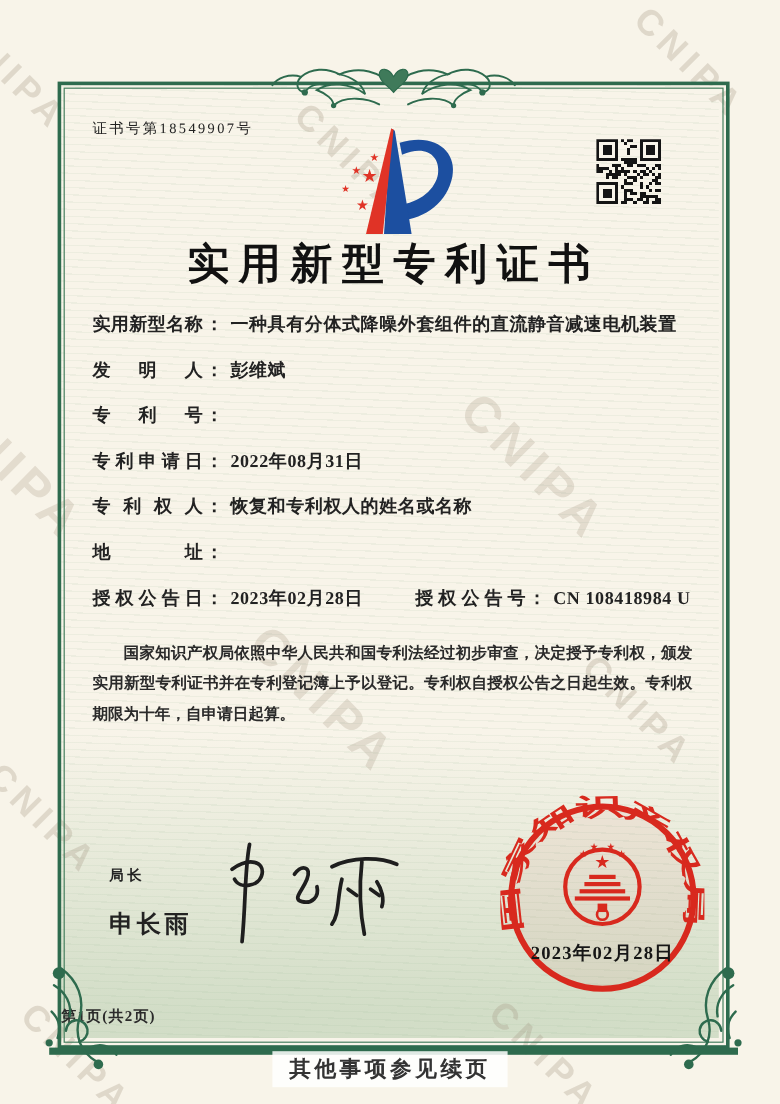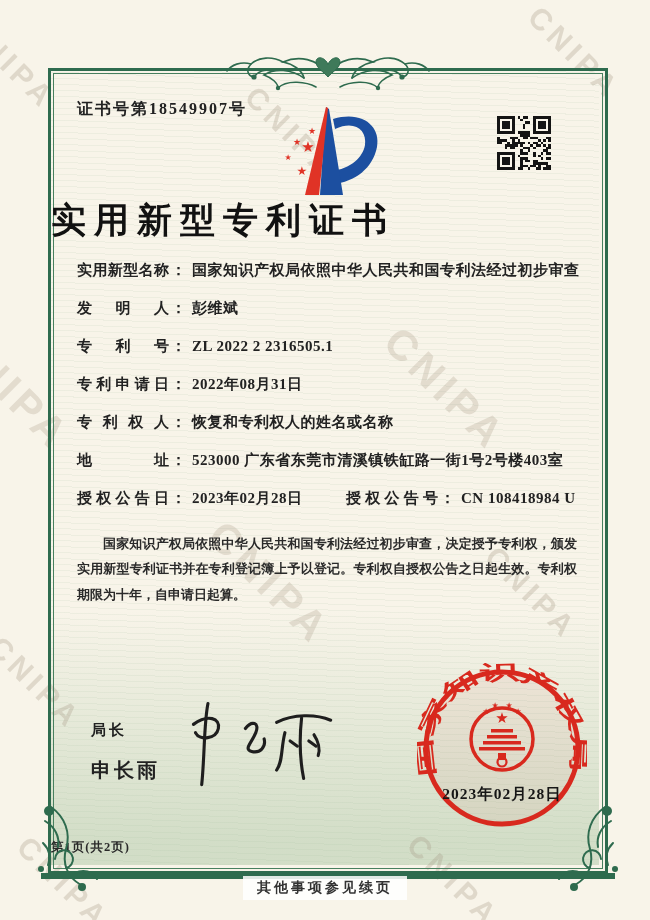--- a/index.html
+++ b/index.html
@@ -29,54 +29,54 @@
     position:absolute;left:48px;top:68px;width:554px;height:800px;
     border:3px solid #2e6b4e;z-index:3;
   }
   .frame::before{content:"";position:absolute;inset:2px;border:1px solid #47805f;pointer-events:none}
   .frame::after{content:"";position:absolute;left:-10px;right:-10px;bottom:-8px;height:6px;background:#2e6b4e}
   .orn{position:absolute;z-index:4;pointer-events:none}
   #orn-top{left:168px;top:-24px}
   #orn-bl{left:-16px;bottom:-24px}
   #orn-br{right:-16px;bottom:-24px}
   
-  .cert-no{position:absolute;left:26px;top:28px;font-size:16px;font-weight:700;letter-spacing:2px}
+  .cert-no{position:absolute;left:26px;top:28px;font-size:12px;font-weight:400;letter-spacing:2px}
   .logo{position:absolute;left:220px;top:34px;width:112px;height:92px}
   .qr{position:absolute;left:446px;top:45px;width:54px;height:54px}
   .title{
-    position:absolute;left:0;top:126px;width:100%;text-align:left;
+    position:absolute;left:0;top:126px;width:100%;text-align:center;
     font-size:35px;font-weight:bold;letter-spacing:8px;color:#111;
   }
   
   .rows{position:absolute;left:26px;top:190px;width:502px;font-size:15px;font-weight:600}
   .row{height:24px;margin-bottom:14px;display:flex;align-items:baseline;white-space:nowrap}
   .lab{display:inline-flex;justify-content:space-between;width:92px;flex:0 0 92px}
   .colon{margin:0 6px 0 2px}
   .val{letter-spacing:.5px}
   .lab2{display:inline-flex;justify-content:space-between;width:92px;flex:0 0 92px;margin-left:12px}
   .val-grantdate{width:142px;flex:0 0 142px}
   
   .paras{position:absolute;left:26px;top:460px;width:500px;font-size:13px;font-weight:600;
          line-height:1.95;text-align:justify;color:#2a2a2a}
   .paras p{margin:0 0 6px 0;text-indent:2em}
   
-  .sig-title{position:absolute;left:40px;top:650px;font-size:15px;font-weight:600;letter-spacing:3px}
+  .sig-title{position:absolute;left:40px;top:650px;font-size:12px;font-weight:600;letter-spacing:3px}
   .sig-name{position:absolute;left:40px;top:686px;font-size:20px;font-weight:600;letter-spacing:3px}
   .sig-hand{position:absolute;left:120px;top:618px;width:180px;height:104px}
   
   .seal{position:absolute;left:366px;top:592px;width:170px;height:170px}
   
   .page-foot{position:absolute;left:0;top:768px;width:100%;text-align:left;
              font-size:12.5px;font-weight:bold;letter-spacing:1px;color:#2a2a2a}
   .cont-note{
     position:absolute;left:0;top:876px;width:100%;text-align:center;z-index:4;
   }
   .cont-note span{
     display:inline-block;background:rgba(255,255,255,.85);padding:3px 14px;
-    font-size:14px;font-weight:600;letter-spacing:3px;color:#333;
+    font-size:18px;font-weight:600;letter-spacing:3px;color:#333;
   }
 </style>
 </head>
 <body>
 
 <div class="tint"></div>
 
 <span class="wm" style="left:-20px;top:10px">CNIPA</span>
 <span class="wm" style="left:545px;top:0px">CNIPA</span>
 <span class="wm" style="left:262px;top:80px">CNIPA</span>
@@ -279,39 +279,38 @@
     <div class="row">
       <span class="lab spread">
           <span>实</span>
           <span>用</span>
           <span>新</span>
           <span>型</span>
           <span>名</span>
           <span>称</span>
         </span>
         <span class="colon">：</span>
-      <span class="val">国家知识产权局依照中华人民共和国专利法经过初步审查</span>
+      <span class="val">一种具有分体式降噪外套组件的直流静音减速电机装置</span>
     </div>
     <div class="row">
       <span class="lab spread">
           <span>发</span>
           <span>明</span>
           <span>人</span>
         </span>
         <span class="colon">：</span>
       <span class="val">彭维斌</span>
     </div>
     <div class="row">
       <span class="lab spread">
           <span>专</span>
           <span>利</span>
           <span>号</span>
         </span>
         <span class="colon">：</span>
-      <span class="val">ZL 2022 2 2316505.1</span>
     </div>
     <div class="row">
       <span class="lab spread">
           <span>专</span>
           <span>利</span>
           <span>申</span>
           <span>请</span>
           <span>日</span>
         </span>
         <span class="colon">：</span>
@@ -326,21 +325,20 @@
         </span>
         <span class="colon">：</span>
       <span class="val">恢复和专利权人的姓名或名称</span>
     </div>
     <div class="row">
       <span class="lab spread">
           <span>地</span>
           <span>址</span>
         </span>
         <span class="colon">：</span>
-      <span class="val">523000 广东省东莞市清溪镇铁缸路一街1号2号楼403室</span>
     </div>
     <div class="row">
       <span class="lab spread">
           <span>授</span>
           <span>权</span>
           <span>公</span>
           <span>告</span>
           <span>日</span>
         </span>
         <span class="colon">：</span>

